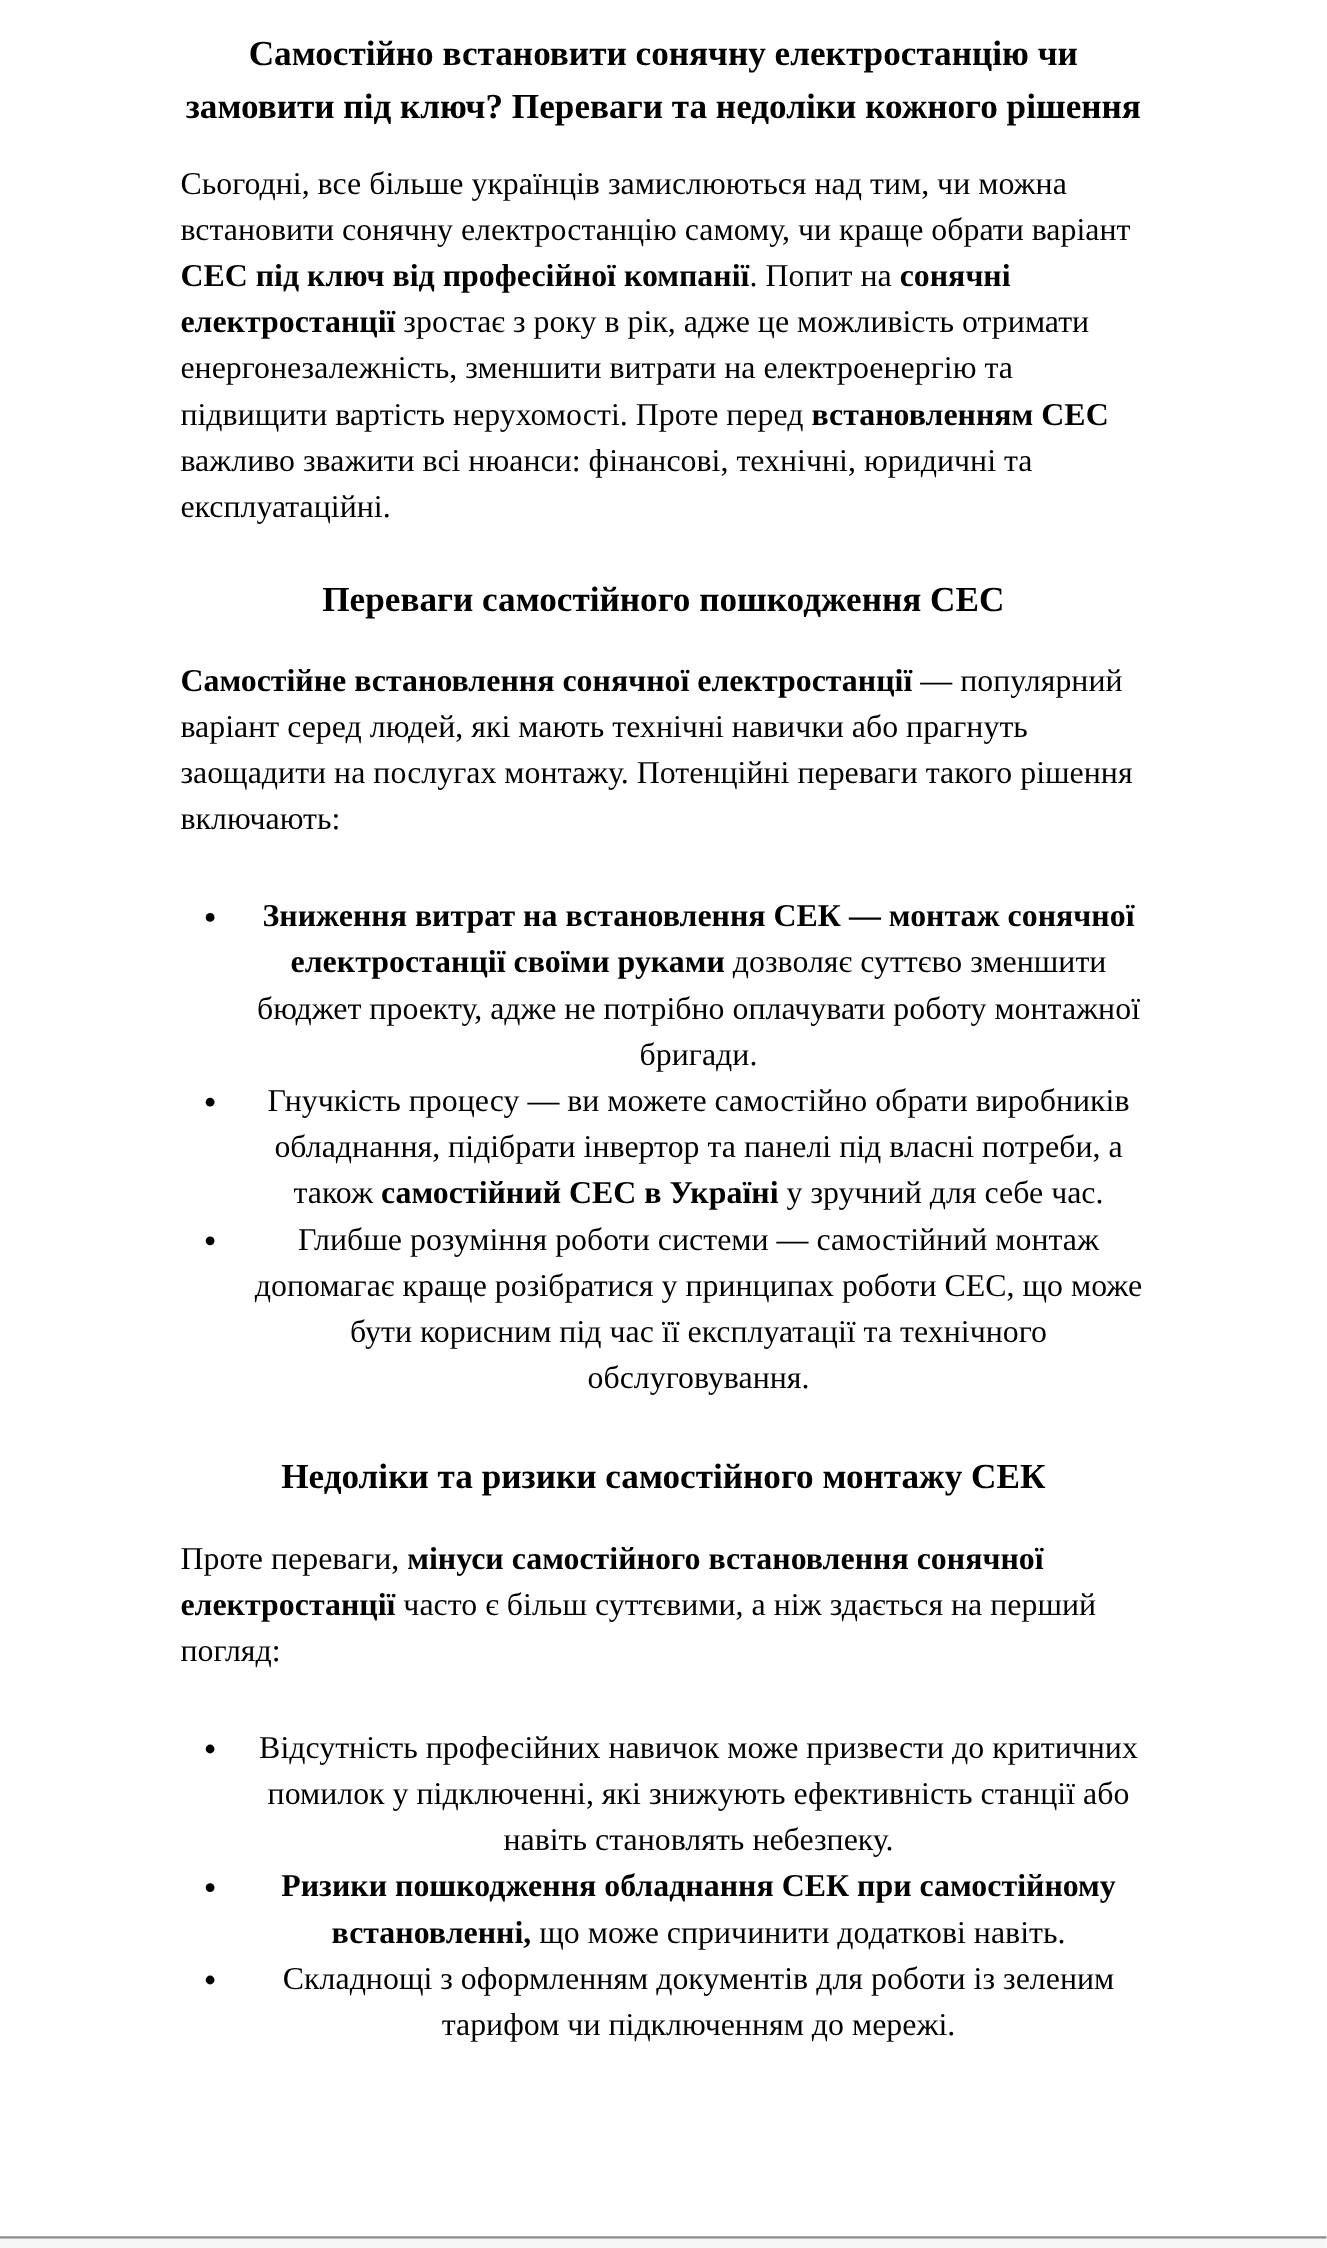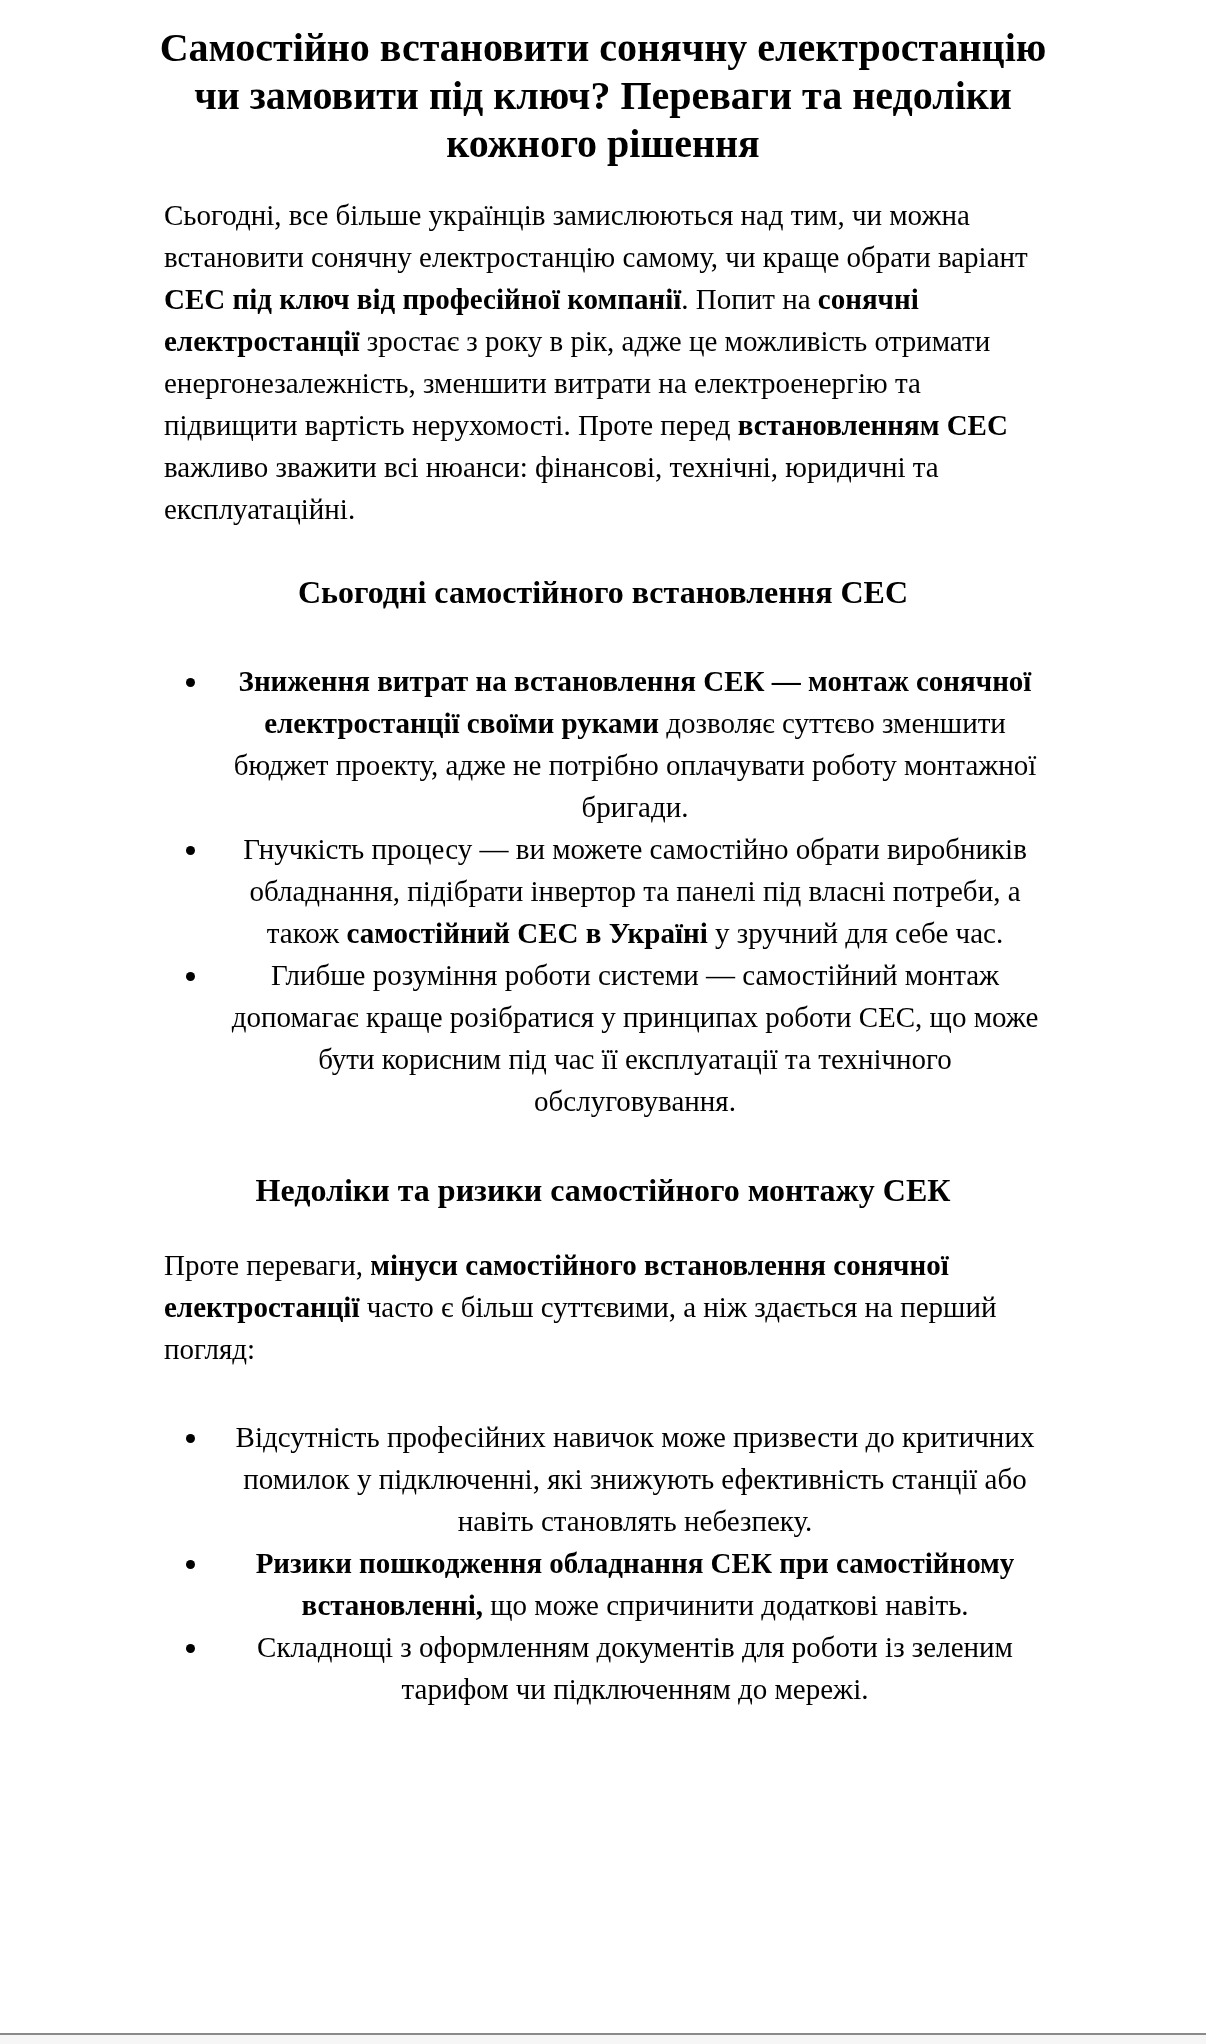--- a/index.html
+++ b/index.html
@@ -17,21 +17,21 @@
   }
   .doc {
     width: 902px;
     margin: 0 auto;
     padding-top: 10px;
     font-size: 29px;
     line-height: 42px;
     text-align: left;
   }
   h1.article-title {
-    font-size: 40px;
+    font-size: 32px;
     line-height: 48px;
     font-weight: bold;
     text-align: center;
     margin: 14px 4px 26px 4px;
   }
   h2.section-heading {
     font-size: 32px;
     line-height: 44px;
     font-weight: bold;
     text-align: center;
@@ -62,22 +62,23 @@
   }
 </style>
 </head>
 <body>
 
 <main class="doc">
   <h1 class="article-title">Самостійно встановити сонячну електростанцію чи замовити під ключ? Переваги та недоліки кожного рішення</h1>
 
   <p class="body-paragraph"><span>Сьогодні, все більше українців замислюються над тим, чи можна встановити сонячну електростанцію самому, чи краще обрати варіант </span><b>СЕС під ключ від професійної компанії</b><span>. Попит на </span><b>сонячні електростанції</b><span> зростає з року в рік, адже це можливість отримати енергонезалежність, зменшити витрати на електроенергію та підвищити вартість нерухомості. Проте перед </span><b>встановленням СЕС</b><span> важливо зважити всі нюанси: фінансові, технічні, юридичні та експлуатаційні.</span></p>
 
-  <h2 class="section-heading">Сьогодні самостійного встановлення СЕС</h2>
+  <h2 class="section-heading">Переваги самостійного пошкодження СЕС</h2>
 
+  <p class="body-paragraph"><b>Самостійне встановлення сонячної електростанції</b><span> — популярний варіант серед людей, які мають технічні навички або прагнуть заощадити на послугах монтажу. Потенційні переваги такого рішення включають:</span></p>
 
   <ul class="bullet-list">
       <li><b>Зниження витрат на встановлення СЕК — монтаж сонячної електростанції своїми руками</b><span> дозволяє суттєво зменшити бюджет проекту, адже не потрібно оплачувати роботу монтажної бригади.</span></li>
       <li><span>Гнучкість процесу — ви можете самостійно обрати виробників обладнання, підібрати інвертор та панелі під власні потреби, а також </span><b>самостійний СЕС в Україні</b><span> у зручний для себе час.</span></li>
       <li><span>Глибше розуміння роботи системи — самостійний монтаж допомагає краще розібратися у принципах роботи СЕС, що може бути корисним під час її експлуатації та технічного обслуговування.</span></li>
     </ul>
 
   <h2 class="section-heading">Недоліки та ризики самостійного монтажу СЕК</h2>
 
   <p class="body-paragraph"><span>Проте переваги, </span><b>мінуси самостійного встановлення сонячної електростанції</b><span> часто є більш суттєвими, а ніж здається на перший погляд:</span></p>

